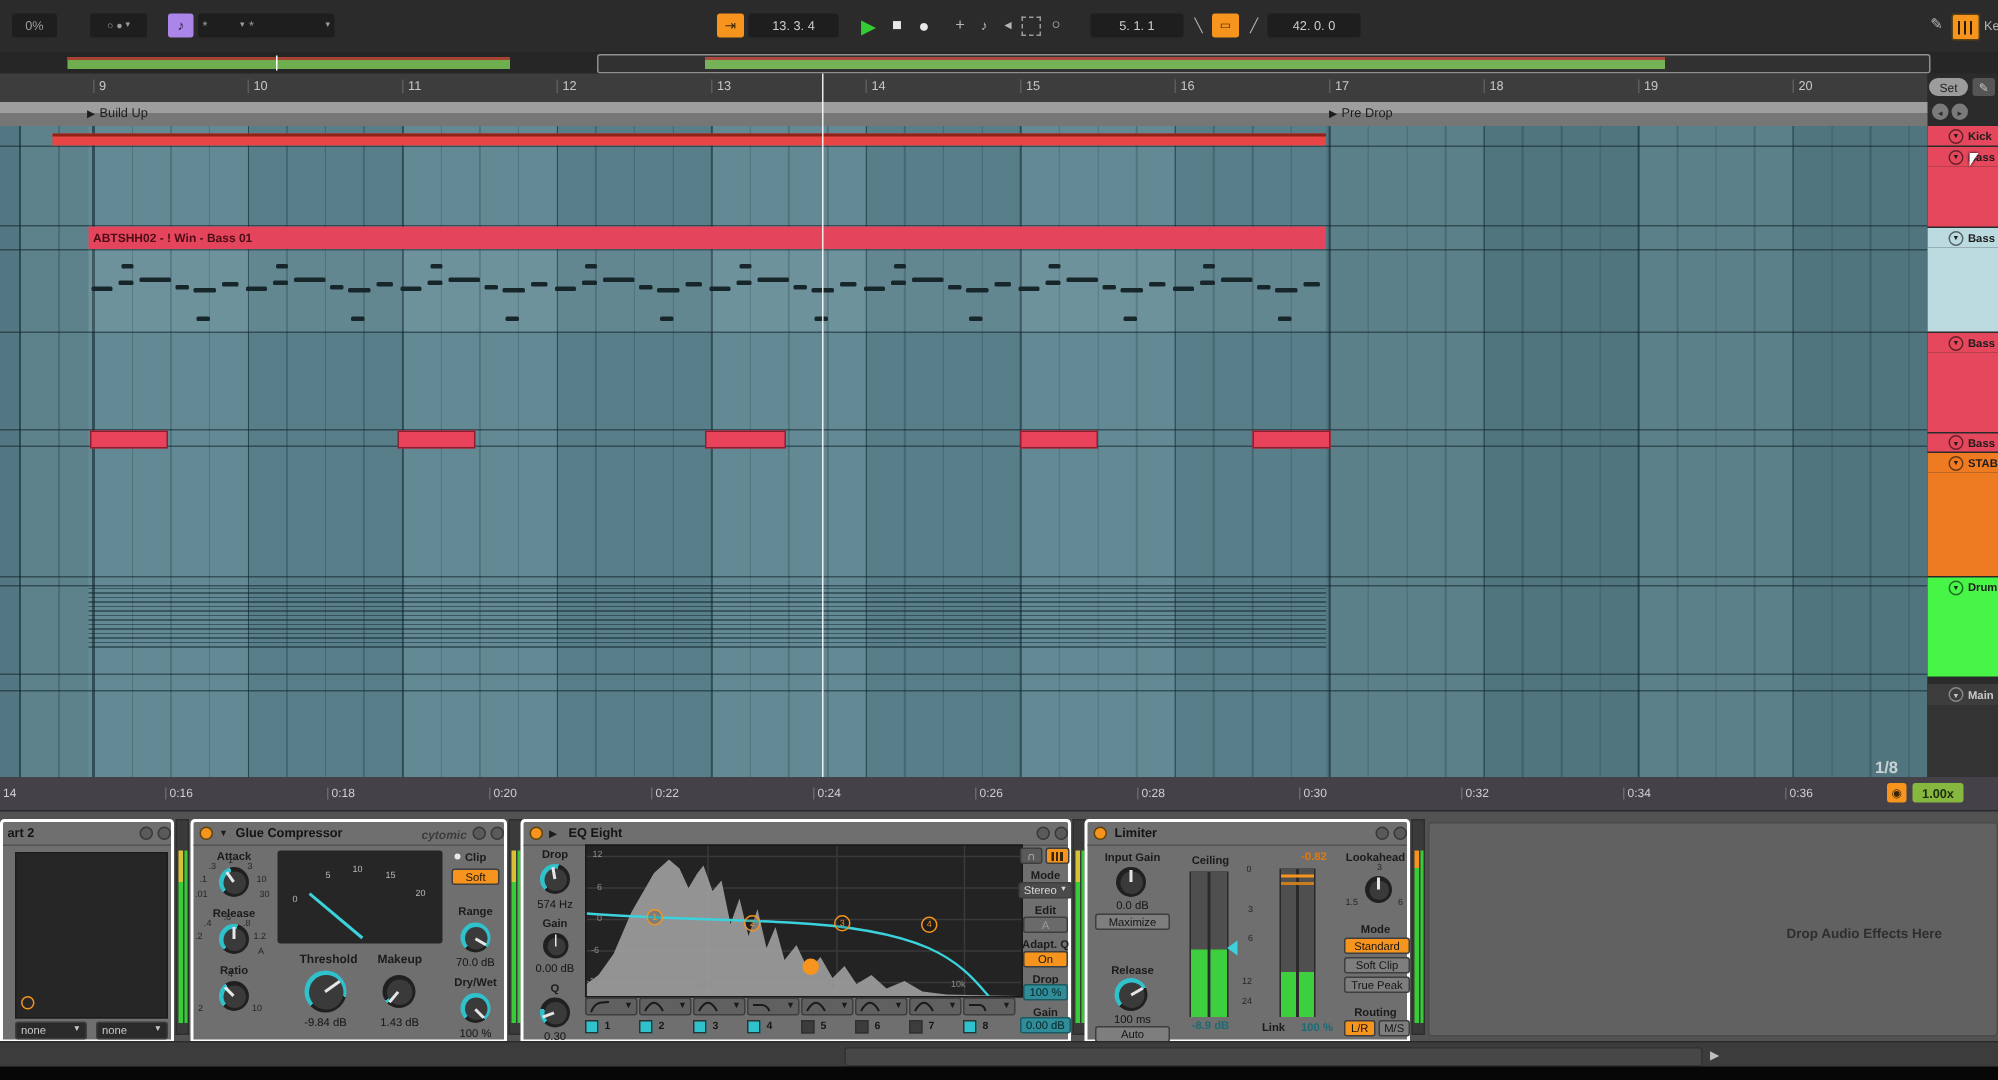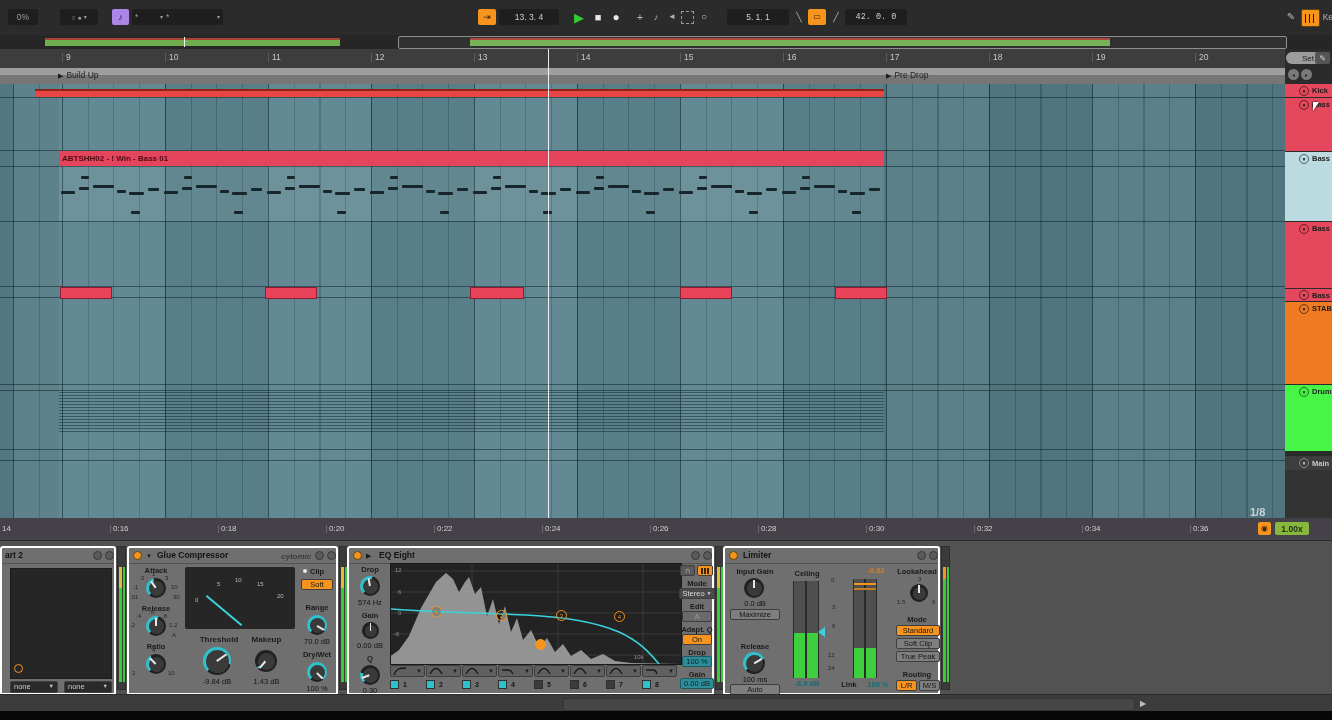--- a/index.html
+++ b/index.html
@@ -108,21 +108,21 @@
     <div class="tbtn" style="left:607px;top:9px;width:18px;height:16px;color:#e8e8e8;font-size:12px;">●</div>
     <div class="tbtn" style="left:633px;top:9px;width:14px;height:16px;">+</div>
     <div class="tbtn" style="left:649px;top:9px;width:14px;height:16px;font-size:9px;">♪</div>
     <div class="tbtn" style="left:665px;top:9px;width:14px;height:16px;font-size:8px;">◄</div>
     <div class="tbtn" style="left:681px;top:11px;width:11px;height:11px;border:1px dashed #9a9a9a;"></div>
     <div class="tbtn" style="left:697px;top:9px;width:14px;height:16px;font-size:10px;">○</div>
     <div class="box" style="left:727px;top:9px;width:62px;height:16px;color:#cfcfcf;">5. 1. 1</div>
     <div class="tbtn" style="left:792px;top:9px;width:14px;height:16px;font-size:9px;">╲</div>
     <div class="box" style="left:808px;top:9px;width:18px;height:16px;background:#f7941d;color:#3a2503;font-size:8px;">▭</div>
     <div class="tbtn" style="left:829px;top:9px;width:14px;height:16px;font-size:9px;">╱</div>
-    <div class="box" style="left:845px;top:9px;width:62px;height:16px;color:#cfcfcf;font-family:Liberation Mono, monospace;">42. 0. 0</div>
+    <div class="box" style="left:845px;top:9px;width:62px;height:16px;color:#cfcfcf;">42. 0. 0</div>
 
     <div class="tbtn" style="left:1284px;top:9px;width:14px;height:16px;font-size:10px;">✎</div>
     <div class="box" style="left:1301px;top:9px;width:17px;height:16px;background:#f7941d;border:1px solid #5e430f;">
       <span style="display:block;width:11px;height:9px;background:repeating-linear-gradient(90deg,#2a1c04 0 1.5px,#f7941d 1.5px 4px);"></span>
     </div>
     <div class="tbtn" style="left:1319px;top:9px;width:22px;height:16px;font-size:8.5px;color:#b5b5b5;">Key</div>
   </div>
 
   <div id="overview">
     <div class="ovseg" style="left:45px;width:295px;"></div>
@@ -140,21 +140,21 @@
     <span class="barnum" style="left:577px;">14</span>
     <span class="barnum" style="left:680px;">15</span>
     <span class="barnum" style="left:783px;">16</span>
     <span class="barnum" style="left:886px;">17</span>
     <span class="barnum" style="left:989px;">18</span>
     <span class="barnum" style="left:1092px;">19</span>
     <span class="barnum" style="left:1195px;">20</span>
   </div>
 
   <div class="abs" style="left:1285px;top:49px;width:47px;height:35px;background:#2b2b2b;">
-    <div class="abs" style="left:1px;top:3px;width:44px;height:12px;background:#9c9c9c;border-radius:6px;color:#1d1d1d;font-size:8px;display:flex;align-items:center;justify-content:center;">Set</div>
+    <div class="abs" style="left:1px;top:3px;width:26px;height:12px;background:#9c9c9c;border-radius:6px;color:#1d1d1d;font-size:8px;display:flex;align-items:center;justify-content:center;">Set</div>
     <div class="abs" style="left:30px;top:3px;width:15px;height:12px;background:#555;border-radius:2px;color:#ccc;font-size:8px;display:flex;align-items:center;justify-content:center;">✎</div>
     <div class="circlebtn" style="left:3px;top:20px;">◂</div>
     <div class="circlebtn" style="left:16px;top:20px;">▸</div>
   </div>
 
   <div id="markerrow">
     <span class="marker" style="left:58px;">
       <span class="tri">▶</span><span>Build Up</span>
     </span>
     <span class="marker" style="left:886px;">
@@ -656,20 +656,23 @@
       <div class="lbl" style="left:170px;top:123px;width:44px;">Routing</div>
       <div class="btn orange" style="left:171px;top:132px;width:21px;height:11px;">L/R</div>
       <div class="btn" style="left:194px;top:132px;width:21px;height:11px;">M/S</div>
     </div>
 
     <div class="meterstrip" style="left:941px;">
         <span class="mbar1" style="background:linear-gradient(180deg,#f7941d 0 10%,#38cc38 10%);"></span>
         <span class="mbar2"></span>
       </div>
 
+    <div class="abs" style="left:952px;top:7px;width:378px;height:141px;background:#616161;border:1px solid #4a4a4a;border-radius:3px;">
+      <span style="position:absolute;left:238px;top:68px;font-size:9px;color:#2e2e2e;font-weight:bold;white-space:nowrap;">Drop Audio Effects Here</span>
+    </div>
   </div>
 
   <div id="statusbar">
     <div class="abs" style="left:563px;top:3px;width:570px;height:11px;background:#474747;border:1px solid #333;border-radius:2px;"></div>
     <div class="abs" style="left:1136px;top:2px;width:14px;height:13px;color:#c0c0c0;font-size:8px;display:flex;align-items:center;justify-content:center;">▶</div>
   </div>
   <div id="blackstrip"></div>
 
 </div>
 

